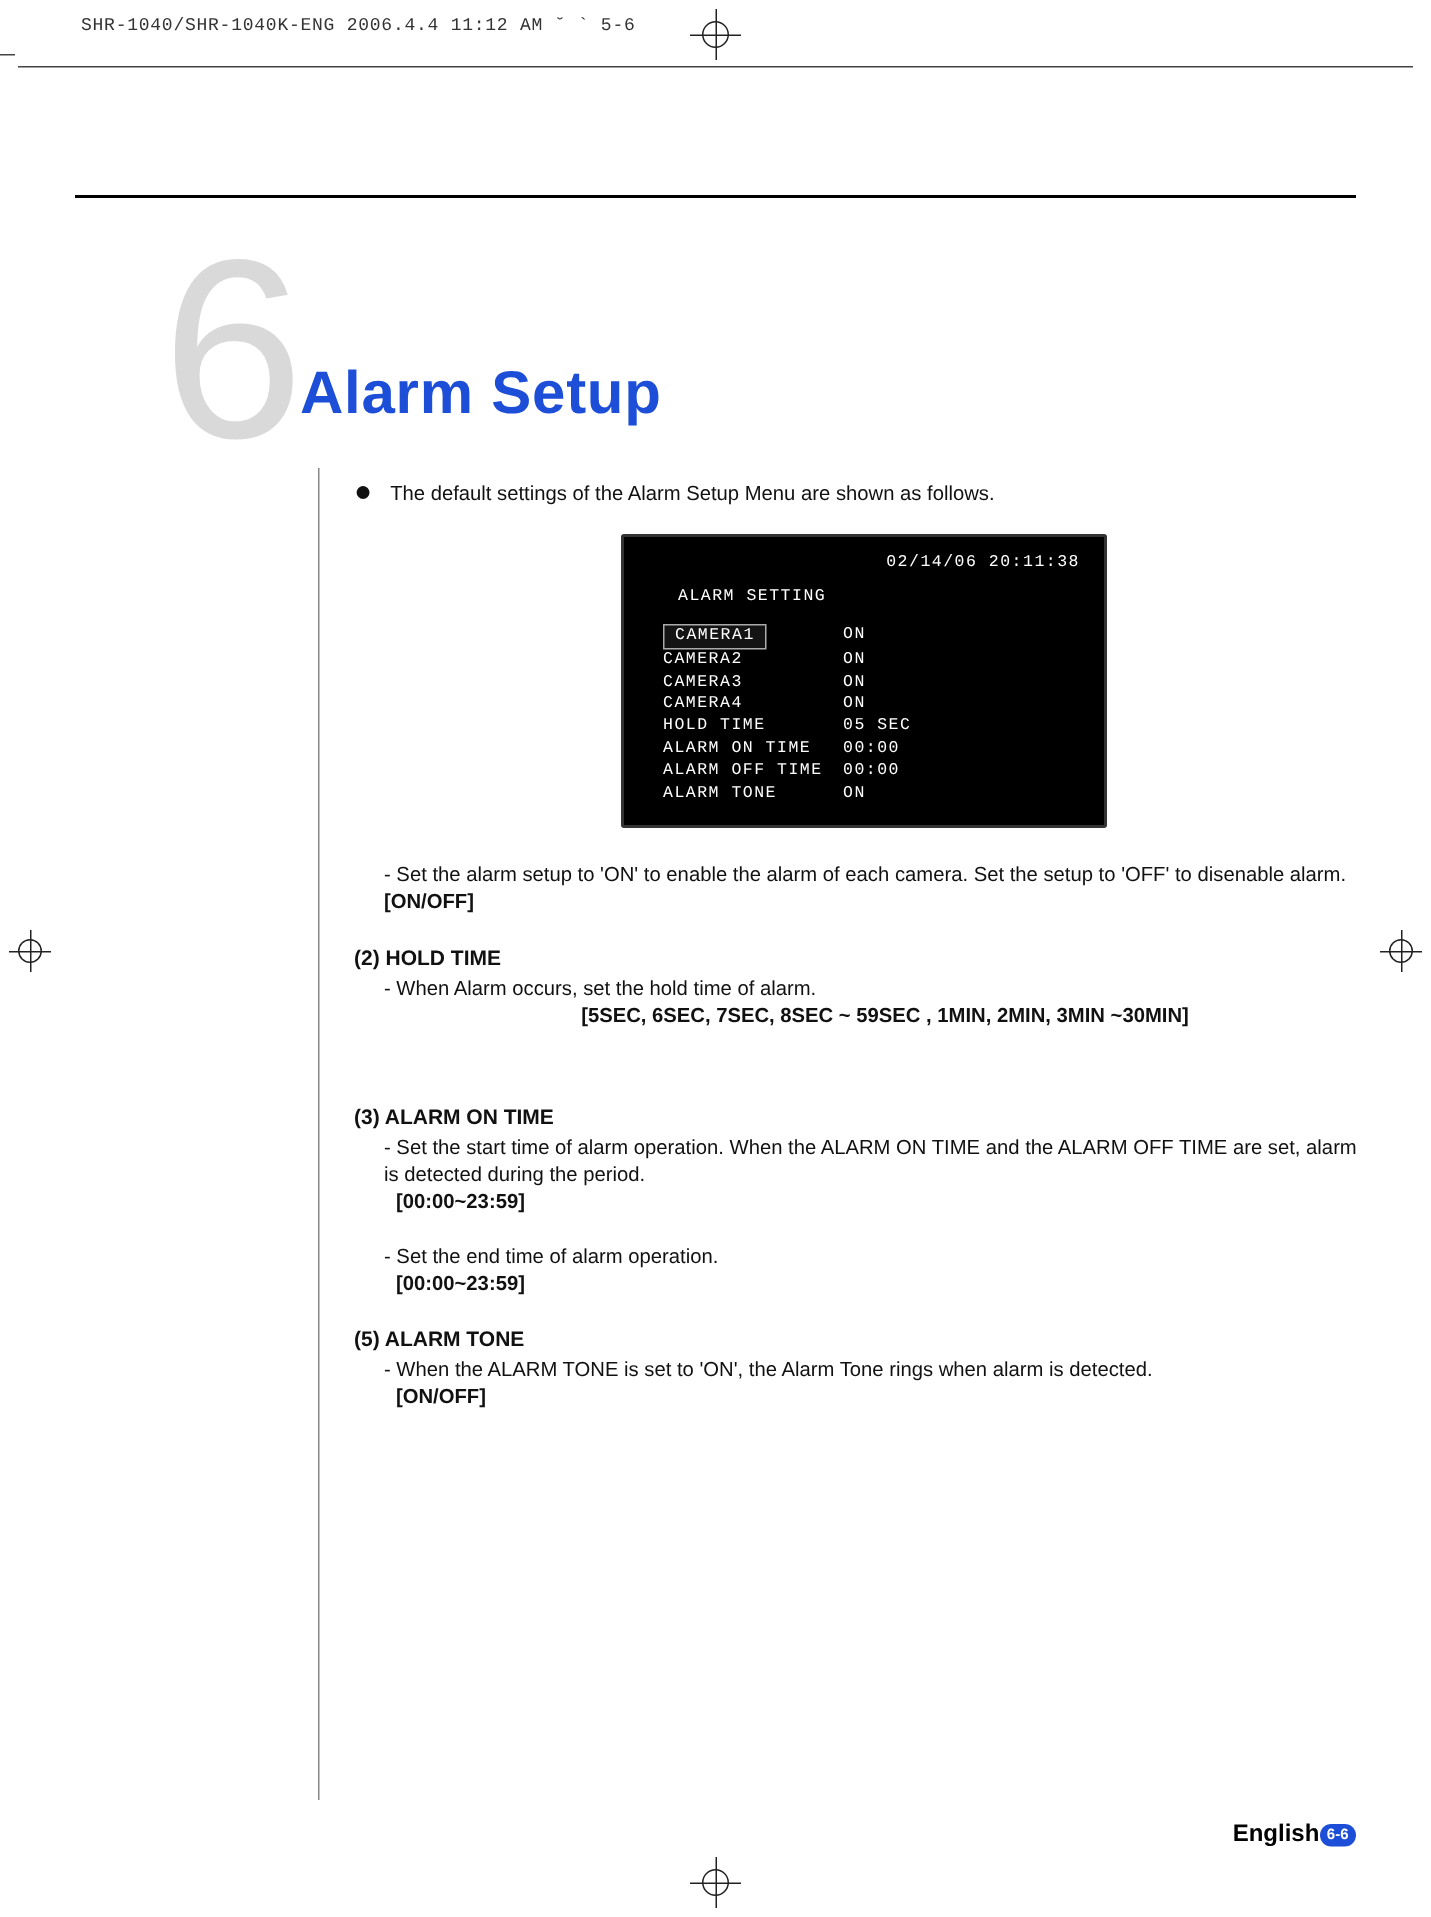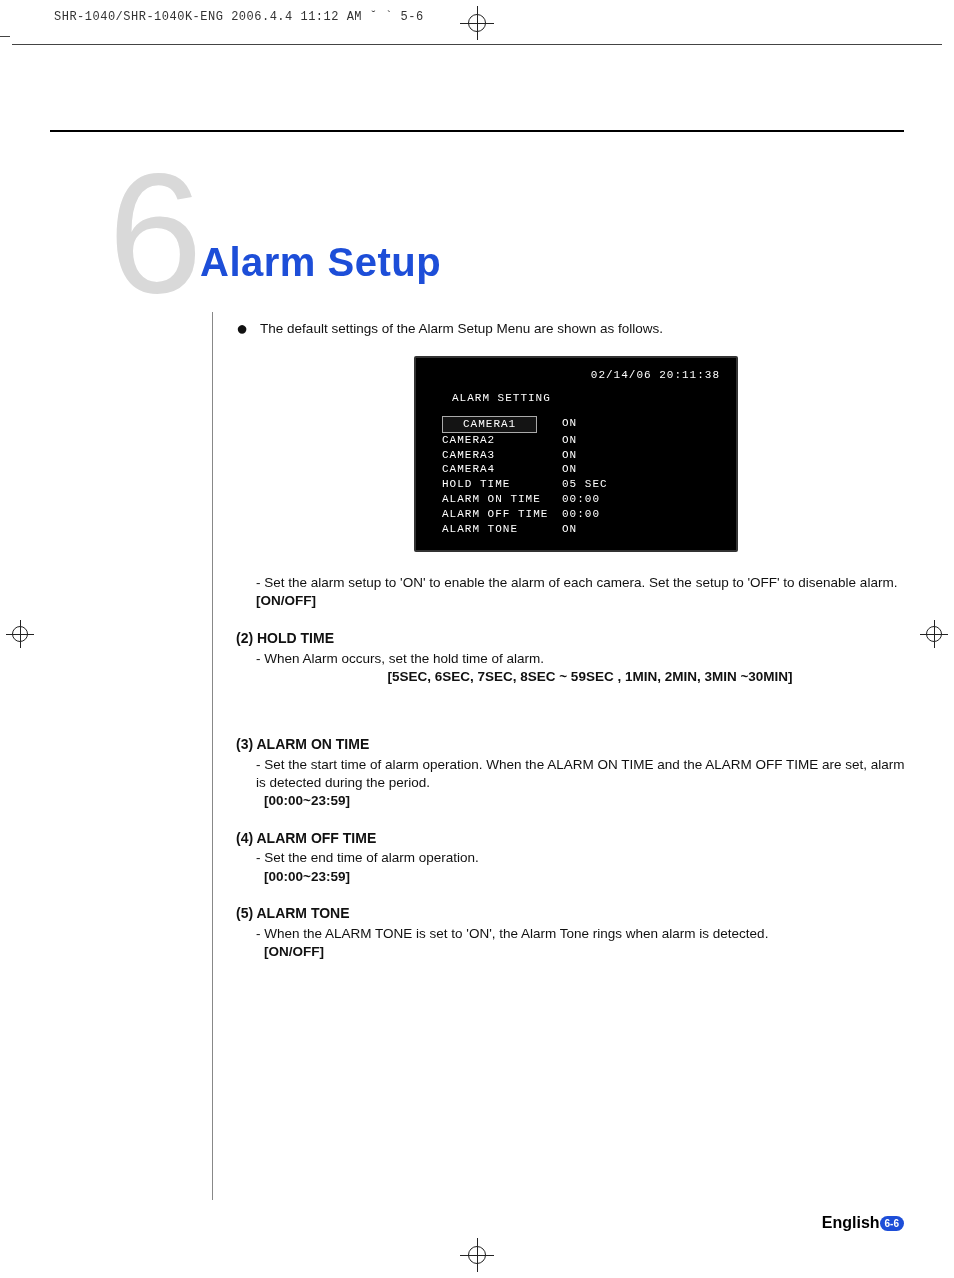--- a/index.html
+++ b/index.html
@@ -191,21 +191,21 @@
     margin: 0 auto 22px auto;
     border-radius: 2px;
     border: 2px solid #333;
   }
   .screen .dt { text-align: right; padding-right: 2px; }
   .screen .ttl { margin: 8px 0 10px 22px; }
   .screen-row { display: flex; }
   .screen-row .lab { width: 120px; }
   .screen-row.selected .lab-box {
     border: 1px solid #aaa;
-    padding: 0 20px;
+    padding: 0 7px;
     display: inline-block;
     background: rgba(255,255,255,0.08);
   }
   .screen-rows { margin-left: 12px; }
   .section { margin-bottom: 18px; }
   .sec-title { font-weight: bold; font-size: 14px; margin-bottom: 2px; }
   .sec-body { margin-left: 20px; }
   .sec-body .opt { font-weight: bold; }
   .footer {
     position: absolute;
@@ -304,21 +304,20 @@
       </div>
       <div class="section">
         <div class="sec-title">(2) HOLD TIME</div>
         <div class="sec-body"><span>- When Alarm occurs, set the hold time of alarm. </span><br><div style="margin-left: 8px; text-align: center;"><span class="opt">[5SEC, 6SEC, 7SEC, 8SEC ~ 59SEC , 1MIN, 2MIN, 3MIN ~30MIN]</span></div></div>
       </div>
       <div class="section" style="margin-top: 49px;">
         <div class="sec-title">(3) ALARM ON TIME</div>
         <div class="sec-body"><span>- Set the start time of alarm operation. When the ALARM ON TIME and the ALARM OFF TIME are set, alarm is detected during the period. </span><br><div style="margin-left: 8px;"><span class="opt">[00:00~23:59]</span></div></div>
       </div>
       <div class="section">
-        <div class="sec-title">(4) ALARM OFF TIME</div>
         <div class="sec-body"><span>- Set the end time of alarm operation. </span><br><div style="margin-left: 8px;"><span class="opt">[00:00~23:59]</span></div></div>
       </div>
       <div class="section">
         <div class="sec-title">(5) ALARM TONE</div>
         <div class="sec-body"><span>- When the ALARM TONE is set to 'ON', the Alarm Tone rings when alarm is detected. </span><br><div style="margin-left: 8px;"><span class="opt">[ON/OFF]</span></div></div>
       </div>
     </div>
 
 </div>
 

